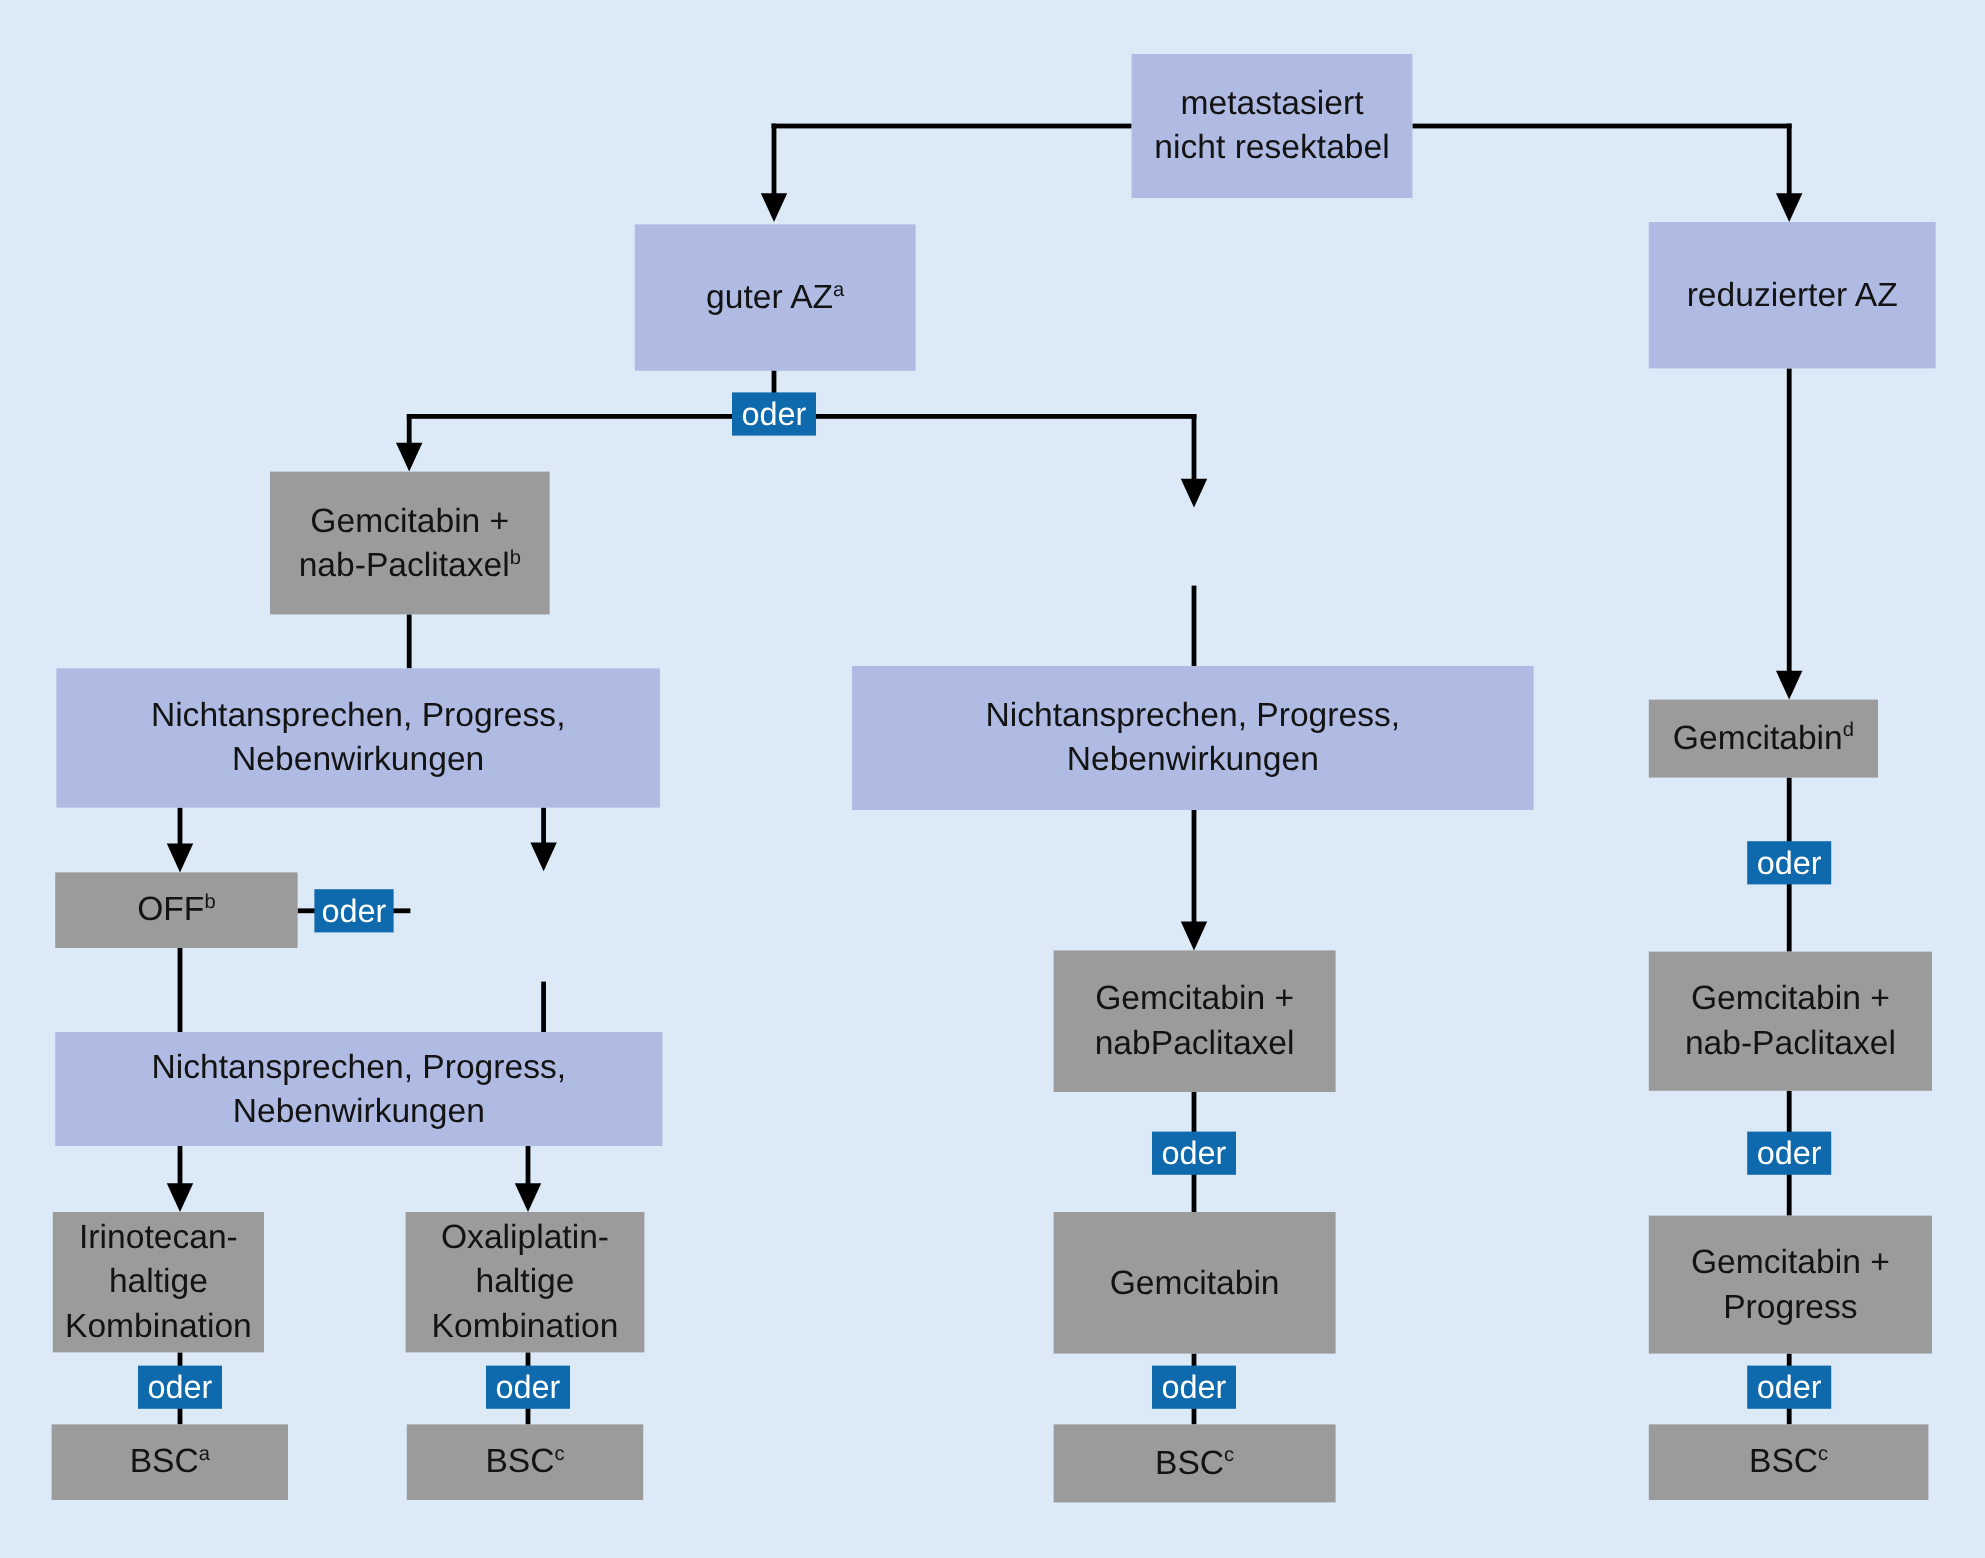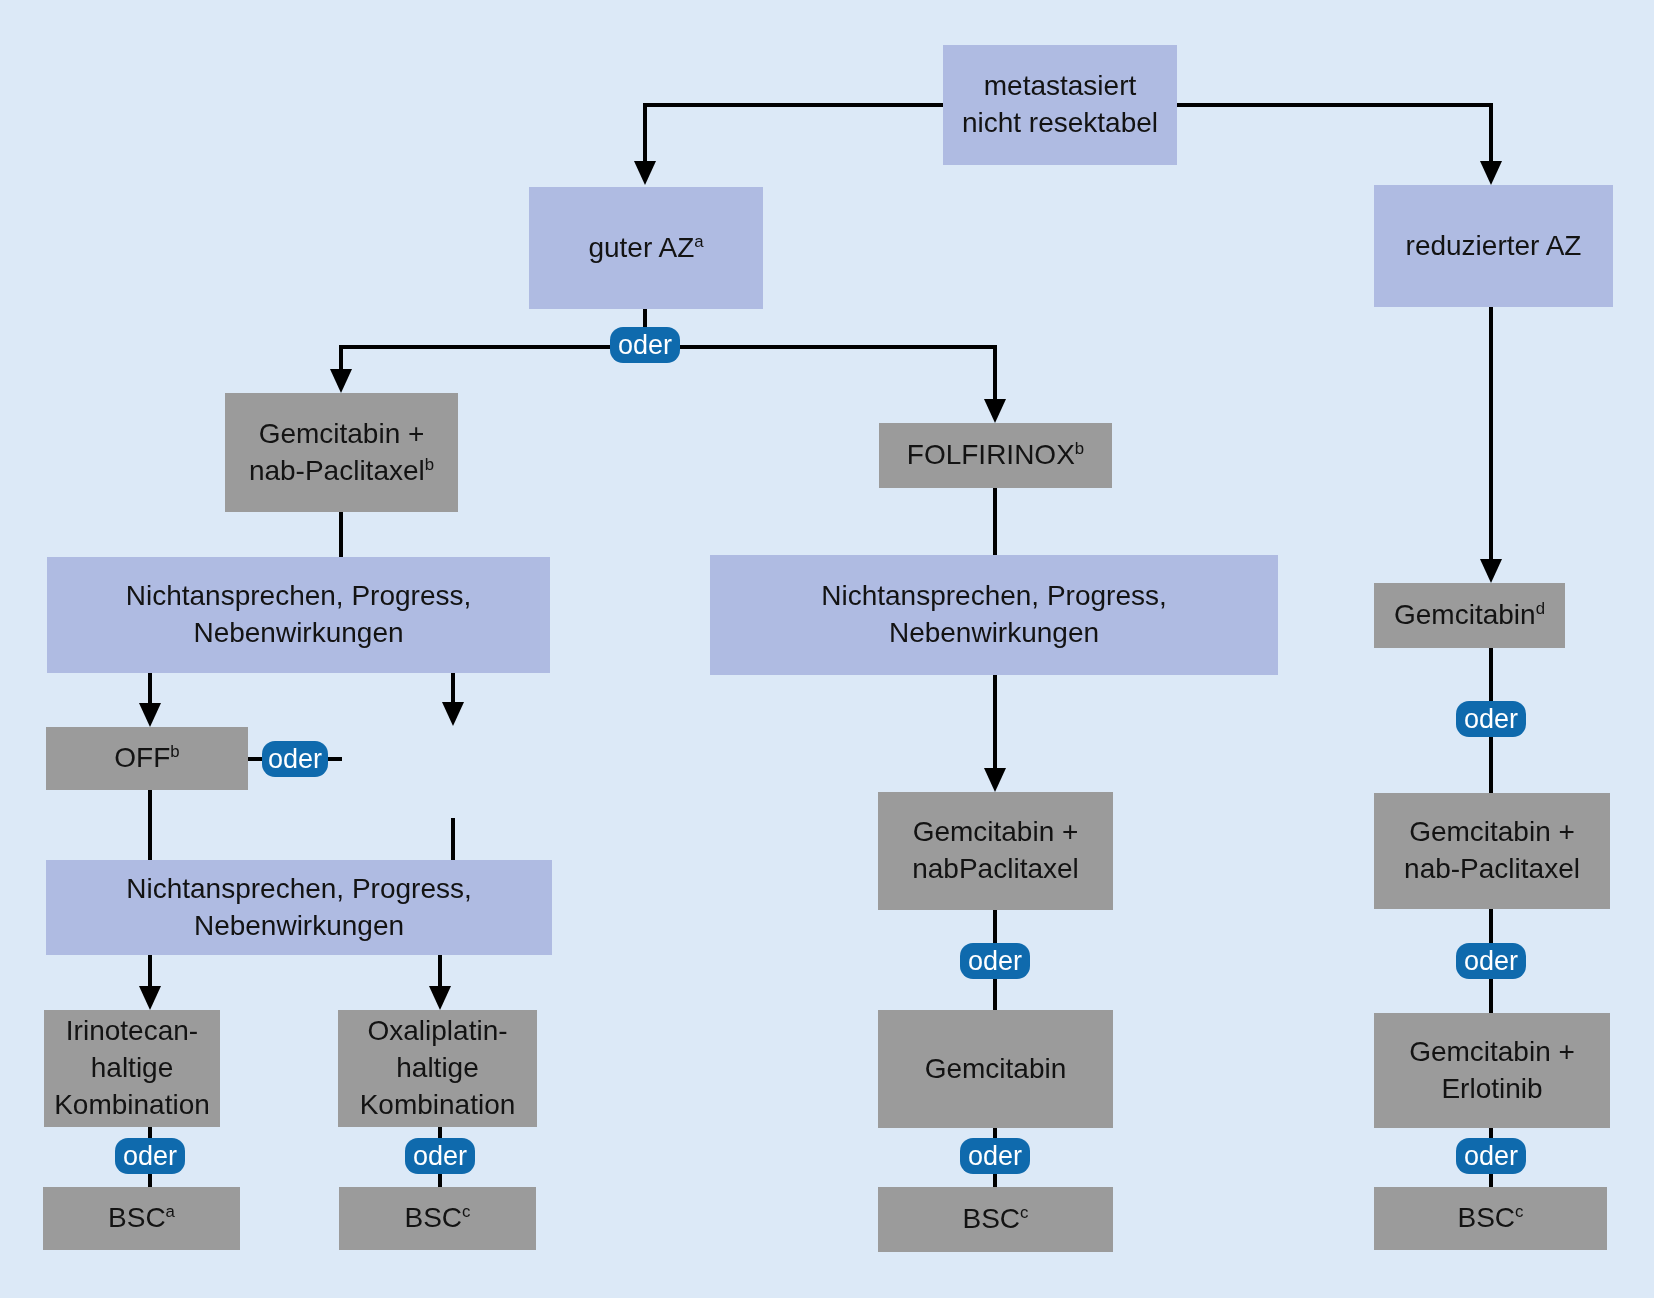--- a/index.html
+++ b/index.html
@@ -25,21 +25,21 @@
   .vline{width:4px;}
   .arr{
     position:absolute;width:0;height:0;
     border-left:11px solid transparent;border-right:11px solid transparent;
     border-top:24px solid var(--line,#000);
   }
   .oder{
     position:absolute;width:70px;height:36px;
     display:flex;align-items:center;justify-content:center;
     background:var(--connector-label,#0f6aad);
-    color:#fff;font-size:27px;border-radius:13px;
+    color:#fff;font-size:27px;
   }
 </style>
 </head>
 <body>
 
 <div class="canvas">
 
   <div class="hline" style="left:643px;top:103px;width:300px"></div>
   <div class="hline" style="left:1177px;top:103px;width:316px"></div>
   <div class="hline" style="left:339px;top:345px;width:658px"></div>
@@ -90,23 +90,20 @@
 
   <div class="node lav" style="left:1374px;top:185px;width:239px;height:122px">
     <div class="ln">reduzierter AZ</div>
   </div>
 
   <div class="node gry" style="left:225px;top:393px;width:233px;height:119px">
     <div class="ln">Gemcitabin +</div>
     <div class="ln"><span>nab-Paclitaxel</span><sup>b</sup></div>
   </div>
 
-  <div class="node gry" style="left:879px;top:423px;width:233px;height:65px">
-    <div class="ln"><span>FOLFIRINOX</span><sup>b</sup></div>
-  </div>
 
   <div class="node lav" style="left:47px;top:557px;width:503px;height:116px">
     <div class="ln">Nichtansprechen, Progress,</div>
     <div class="ln">Nebenwirkungen</div>
   </div>
 
   <div class="node gry" style="left:46px;top:727px;width:202px;height:63px">
     <div class="ln"><span>OFF</span><sup>b</sup></div>
   </div>
 
@@ -158,21 +155,21 @@
     <div class="ln"><span>Gemcitabin</span><sup>d</sup></div>
   </div>
 
   <div class="node gry" style="left:1374px;top:793px;width:236px;height:116px">
     <div class="ln">Gemcitabin +</div>
     <div class="ln">nab-Paclitaxel</div>
   </div>
 
   <div class="node gry" style="left:1374px;top:1013px;width:236px;height:115px">
     <div class="ln">Gemcitabin +</div>
-    <div class="ln">Erlotinib</div>
+    <div class="ln">Progress</div>
   </div>
 
   <div class="node gry" style="left:1374px;top:1187px;width:233px;height:63px">
     <div class="ln"><span>BSC</span><sup>c</sup></div>
   </div>
 
   <div class="oder" style="left:610px;top:327px">oder</div>
   <div class="oder" style="left:262px;top:741px;width:66px">oder</div>
   <div class="oder" style="left:115px;top:1138px">oder</div>
   <div class="oder" style="left:405px;top:1138px">oder</div>

